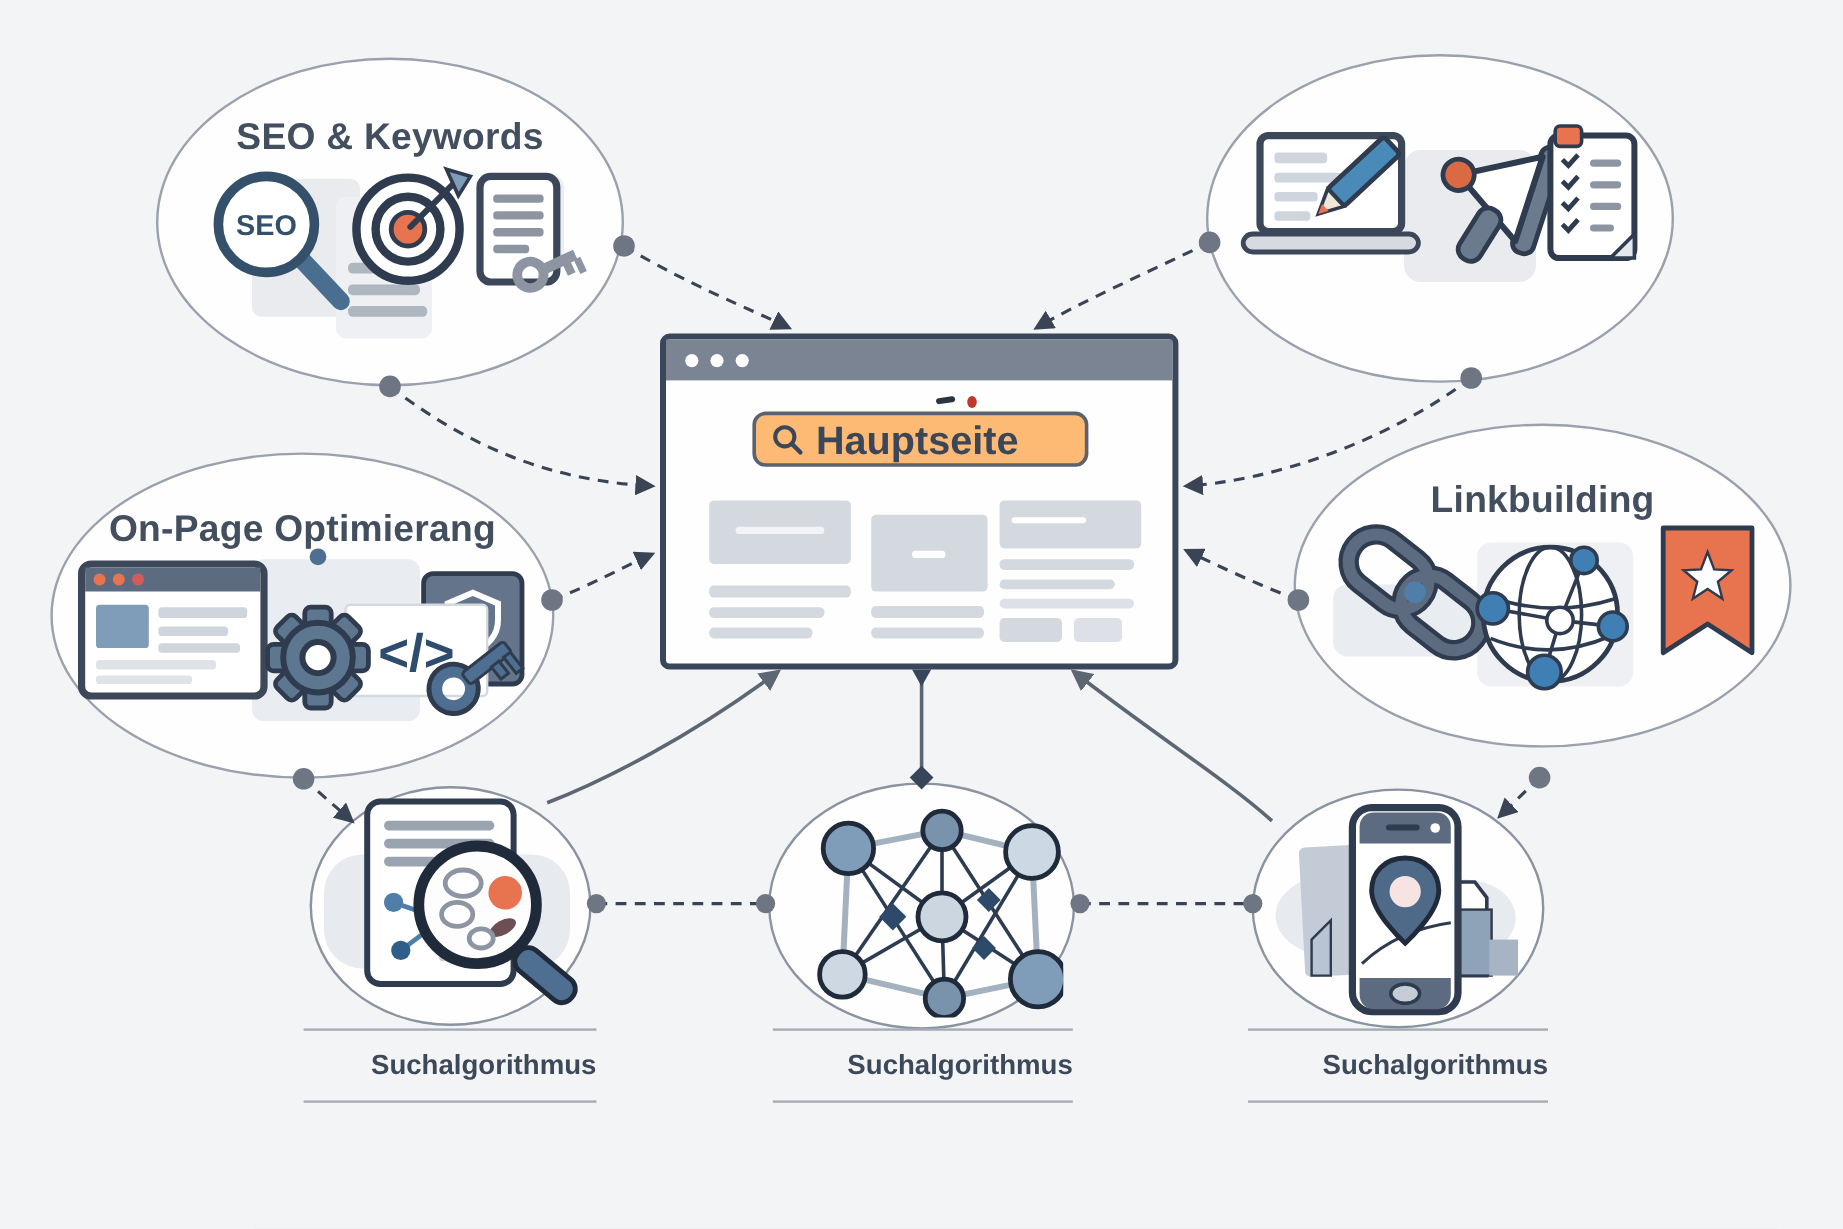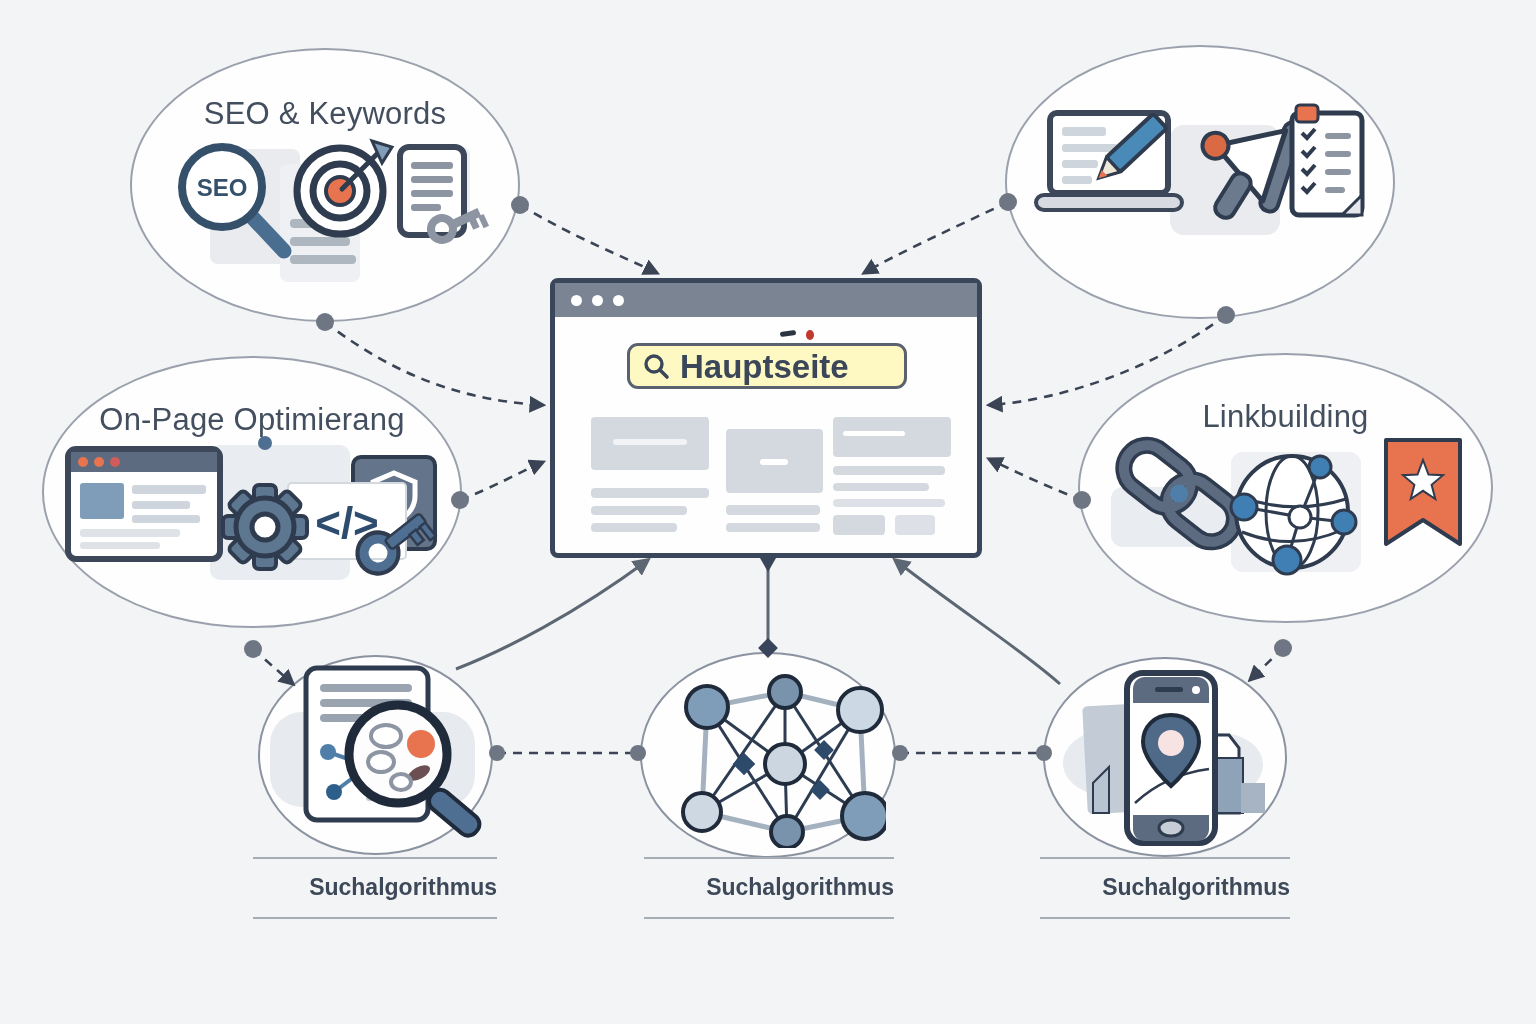--- a/index.html
+++ b/index.html
@@ -9,38 +9,38 @@
     font-family:"Liberation Sans",sans-serif;color:#434e5e;
   }
   svg text{font-family:"Liberation Sans",sans-serif;}
   .ellipse{
     position:absolute;border:2px solid #9aa1ac;border-radius:50%;
     background:#fefefe;display:flex;flex-direction:column;align-items:center;
     z-index:2;box-sizing:border-box;
   }
   .ellipse-sm{border-color:#8b93a0;}
   .node-title{
-    font-weight:normal;color:#434e5e;letter-spacing:0.2px;
+    font-weight:bold;color:#434e5e;letter-spacing:0.2px;
     font-size:31px;line-height:1;white-space:nowrap;text-align:center;
   }
   .conn{position:absolute;left:0;top:0;z-index:4;pointer-events:none;}
   
   #browser{
     position:absolute;left:550px;top:278px;width:432px;height:280px;
     background:#fefefe;border:5px solid #3a4659;border-radius:8px;
     box-sizing:border-box;z-index:3;
   }
   #browser-titlebar{
     position:absolute;left:0;top:0;right:0;height:34px;background:#7b8492;
     display:flex;align-items:center;padding-left:16px;gap:10px;
   }
   .tb-dot{width:11px;height:11px;border-radius:50%;background:#ffffff;}
   #searchbar{
     position:absolute;left:72px;top:60px;width:280px;height:46px;
-    border:3px solid #5a6270;border-radius:11px;background:#fef9c3;
+    border:3px solid #5a6270;border-radius:11px;background:#fdba74;
     display:flex;align-items:center;gap:10px;padding-left:13px;box-sizing:border-box;
   }
   #search-text{font-size:33px;font-weight:bold;color:#3b4759;line-height:1;}
   .artifact-dash{position:absolute;left:150px;top:-15px;width:16px;height:5px;background:#2c3442;border-radius:3px;transform:rotate(-8deg);}
   .artifact-dot{position:absolute;left:176px;top:-16px;width:8px;height:10px;background:#c0392b;border-radius:50%;}
   .wf{position:absolute;background:#d4d8df;border-radius:4px;}
   .wf-light{background:#dde0e6;}
   .wf-white{position:absolute;background:#ffffff;border-radius:3px;}
   
   .bottom-label{
@@ -133,21 +133,21 @@
         <g fill="#8d95a3">
           <rect x="33" y="28" width="26" height="6" rx="3"></rect>
             <rect x="33" y="46" width="26" height="6" rx="3"></rect>
           <rect x="33" y="64" width="26" height="6" rx="3"></rect>
             <rect x="33" y="82" width="20" height="6" rx="3"></rect>
         </g>
       </g>
     </svg>
   </div>
 
-  <div class="ellipse" style="left:42px;top:356px;width:420px;height:272px;padding-top:46px;">
+  <div class="ellipse" style="left:42px;top:377px;width:420px;height:272px;padding-top:46px;">
     <div class="node-title">On-Page Optimierang</div>
     <svg width="385" height="160" viewBox="0 0 385 160">
       <g>
         <rect x="150" y="10" width="140" height="135" rx="10" fill="#e9ecf0"></rect>
         <circle cx="205" cy="8" r="7" fill="#4f6f92"></circle>
       </g>
       <g>
         <rect x="293" y="22" width="82" height="92" rx="8" fill="#64748a" stroke="#2f3b4e" stroke-width="4"></rect>
         <path d="M334,38 l21,9 v14 c0,13 -9,21 -21,28 c-12,-7 -21,-15 -21,-28 v-14 z" fill="none" stroke="#ffffff" stroke-width="5"></path>
       </g>

